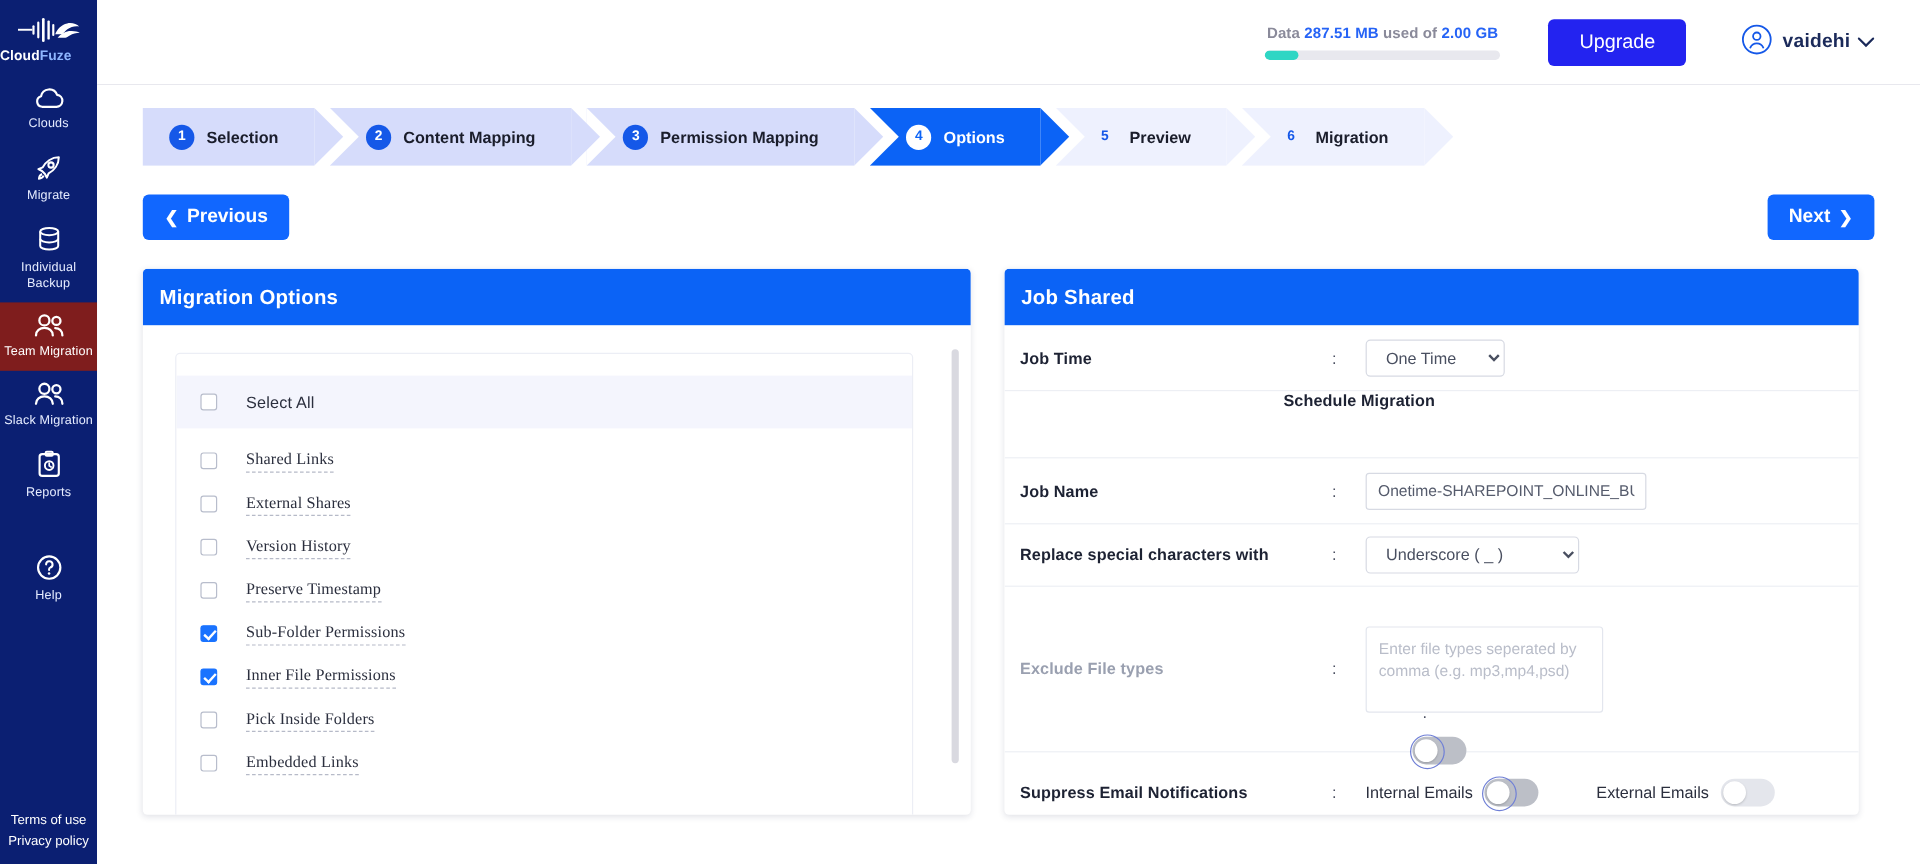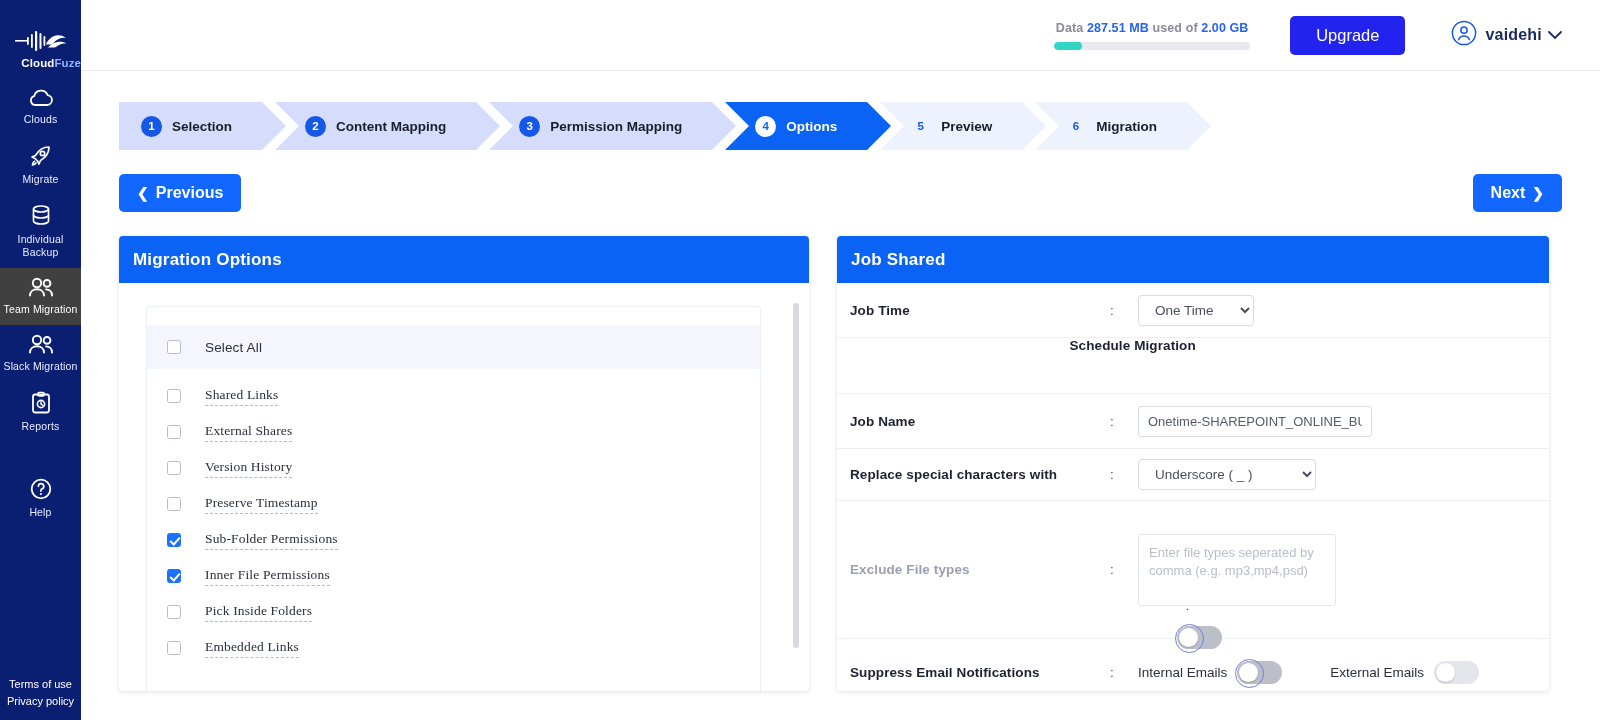--- a/index.html
+++ b/index.html
@@ -13,22 +13,22 @@
 
   
   #sidebar {
     width: 81px; height: 720px;
     background: #0b1f72;
     flex: 0 0 81px;
     position: relative;
     color: #ffffff;
   }
   .brand {
-    padding-top: 28px;
-    text-align: right;
+    padding-top: 12px;
+    text-align: left;
   }
   .brand-logo {
     height: 26px;
     display: flex; align-items: center; justify-content: center;
   }
   .brand-name {
     font-size: 11.5px; font-weight: 700; margin-top: 3px;
     letter-spacing: .1px;
   }
   .brand-name .c1 { color: #ffffff; }
@@ -39,37 +39,37 @@
     display: flex; flex-direction: column; align-items: center; justify-content: center;
     padding: 9px 2px 9px;
     cursor: pointer;
     gap: 5px;
   }
   .navitem .ico { display:block; line-height: 0; }
   .navitem .lbl {
     font-size: 10.5px; line-height: 13px; text-align: center;
     color: #e6ecff; font-weight: 400; letter-spacing: .15px;
   }
-  .navitem.active { background: #404040; }
+  .navitem.active { background: #7f1d1d; }
   .navitem.active .lbl { color: #ffffff; }
 
   .sidefoot {
     position: absolute; bottom: 10px; left: 0; right: 0;
     text-align: center;
   }
   .sidefoot a {
     display: block; font-size: 11px; font-weight: 400; color: #ffffff;
     text-decoration: none; line-height: 17px;
   }
 
   
   #main {
     flex: 1 1 auto; height: 720px; position: relative;
     background: #ffffff;
-    display: flex; flex-direction: column; gap: 12px;
+    display: flex; flex-direction: column;
   }
 
   
   #topbar {
     height: 71px; flex: 0 0 71px;
     border-bottom: 1px solid #e8e8ee;
     display: flex; align-items: center; justify-content: flex-end;
     padding-right: 38px;
     background: #fff;
   }

